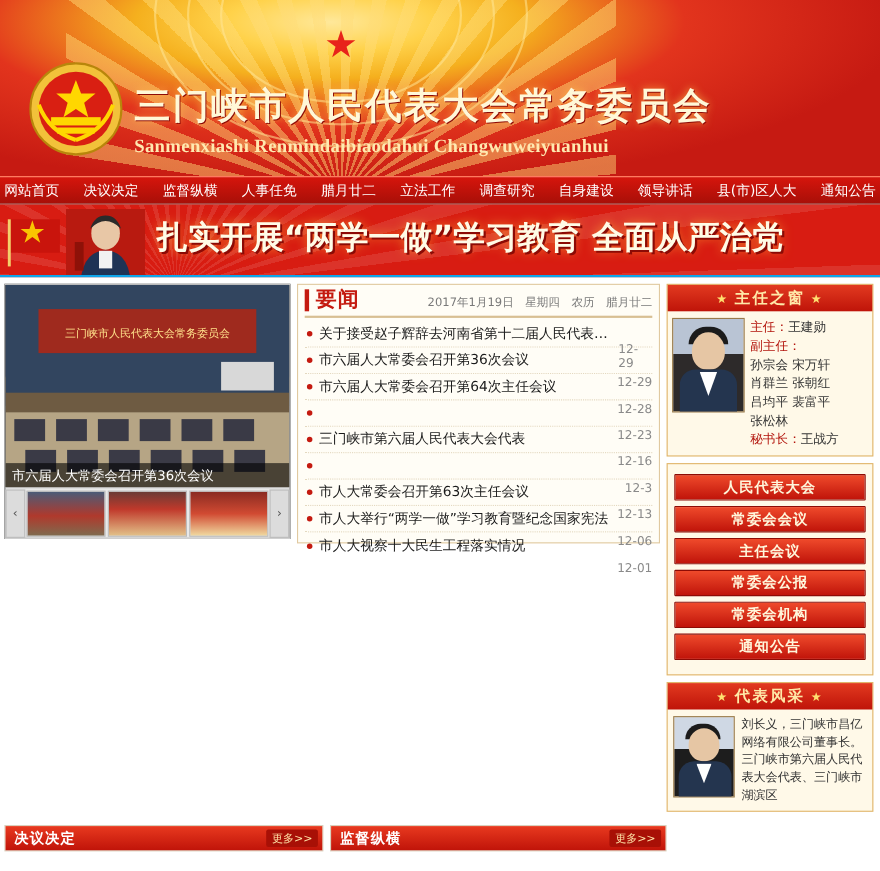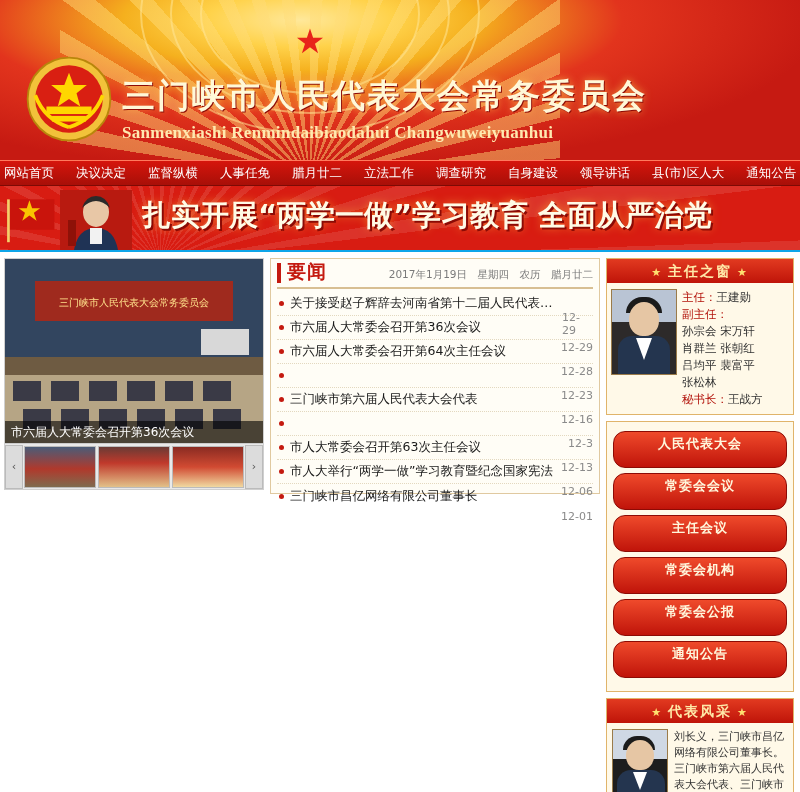--- a/index.html
+++ b/index.html
@@ -184,24 +184,24 @@
     background:#24354f; border-radius:14px 14px 0 0;
   }
   .portrait .shirt {
     position:absolute; left:24px; top:48px; width:16px; height:22px;
     background:#fff; clip-path: polygon(50% 100%, 0 0, 100% 0);
   }
   .zhuren-text { font-size: 11.5px; line-height: 17px; color: #333; }
   .zhuren-text .lbl { color: #b3140c; }
   .btn-list { padding: 4px 6px 8px; }
   .red-btn {
-    display: block; height: 37px; line-height: 24px; text-align: center;
+    display: block; height: 24px; line-height: 24px; text-align: center;
     margin: 5px 0; color: #fff7dc; font-size: 13px; font-weight: bold;
     background: linear-gradient(#ef4a2b, #c0140a);
-    border: 1px solid #8d0b05; border-radius: 12px; cursor: pointer;
+    border: 1px solid #8d0b05; border-radius: 1px; cursor: pointer;
     letter-spacing: 1px;
   }
 
   
   .sections { display: flex; gap: 6px; padding: 6px 4px 0 4px; }
   .sec { border: 1px solid #d9d0bd; background: #fffdf8; }
   .sec-head {
     height: 22px; background: linear-gradient(#e8391f, #c01409);
     display: flex; align-items: center; position: relative;
   }
@@ -366,21 +366,21 @@
           <span class="t">市人大常委会召开第63次主任会议</span>
           <span class="d">12-13</span>
         </li>
         <li>
           <span class="dot"></span>
           <span class="t">市人大举行“两学一做”学习教育暨纪念国家宪法</span>
           <span class="d">12-06</span>
         </li>
         <li style="border-bottom:none">
           <span class="dot"></span>
-          <span class="t">三门峡市昌亿网络有限公司董事长</span>
+          <span class="t">市人大视察十大民生工程落实情况</span>
           <span class="d">12-01</span>
         </li>
       </ul>
     </div>
   </div>
 
   <div class="col-right">
     <div class="panel">
       <div class="panel-head">
         <span class="s">★</span><span>主任之窗</span><span class="s">★</span>
@@ -402,22 +402,22 @@
           <div><span class="lbl">秘书长：</span><span>王战方</span></div>
         </div>
       </div>
     </div>
 
     <div class="panel">
       <div class="btn-list">
         <div class="red-btn">人民代表大会</div>
         <div class="red-btn">常委会会议</div>
         <div class="red-btn">主任会议</div>
+        <div class="red-btn">常委会公报</div>
         <div class="red-btn">常委会机构</div>
-        <div class="red-btn">常委会公报</div>
         <div class="red-btn">通知公告</div>
       </div>
     </div>
 
     <div class="panel">
       <div class="panel-head">
         <span class="s">★</span><span>代表风采</span><span class="s">★</span>
       </div>
       <div class="daibiao-body">
         <div class="portrait" style="width:56px;height:74px;background:linear-gradient(#cfd8e4 0 40%,#1d1d1d 40% 100%)">

